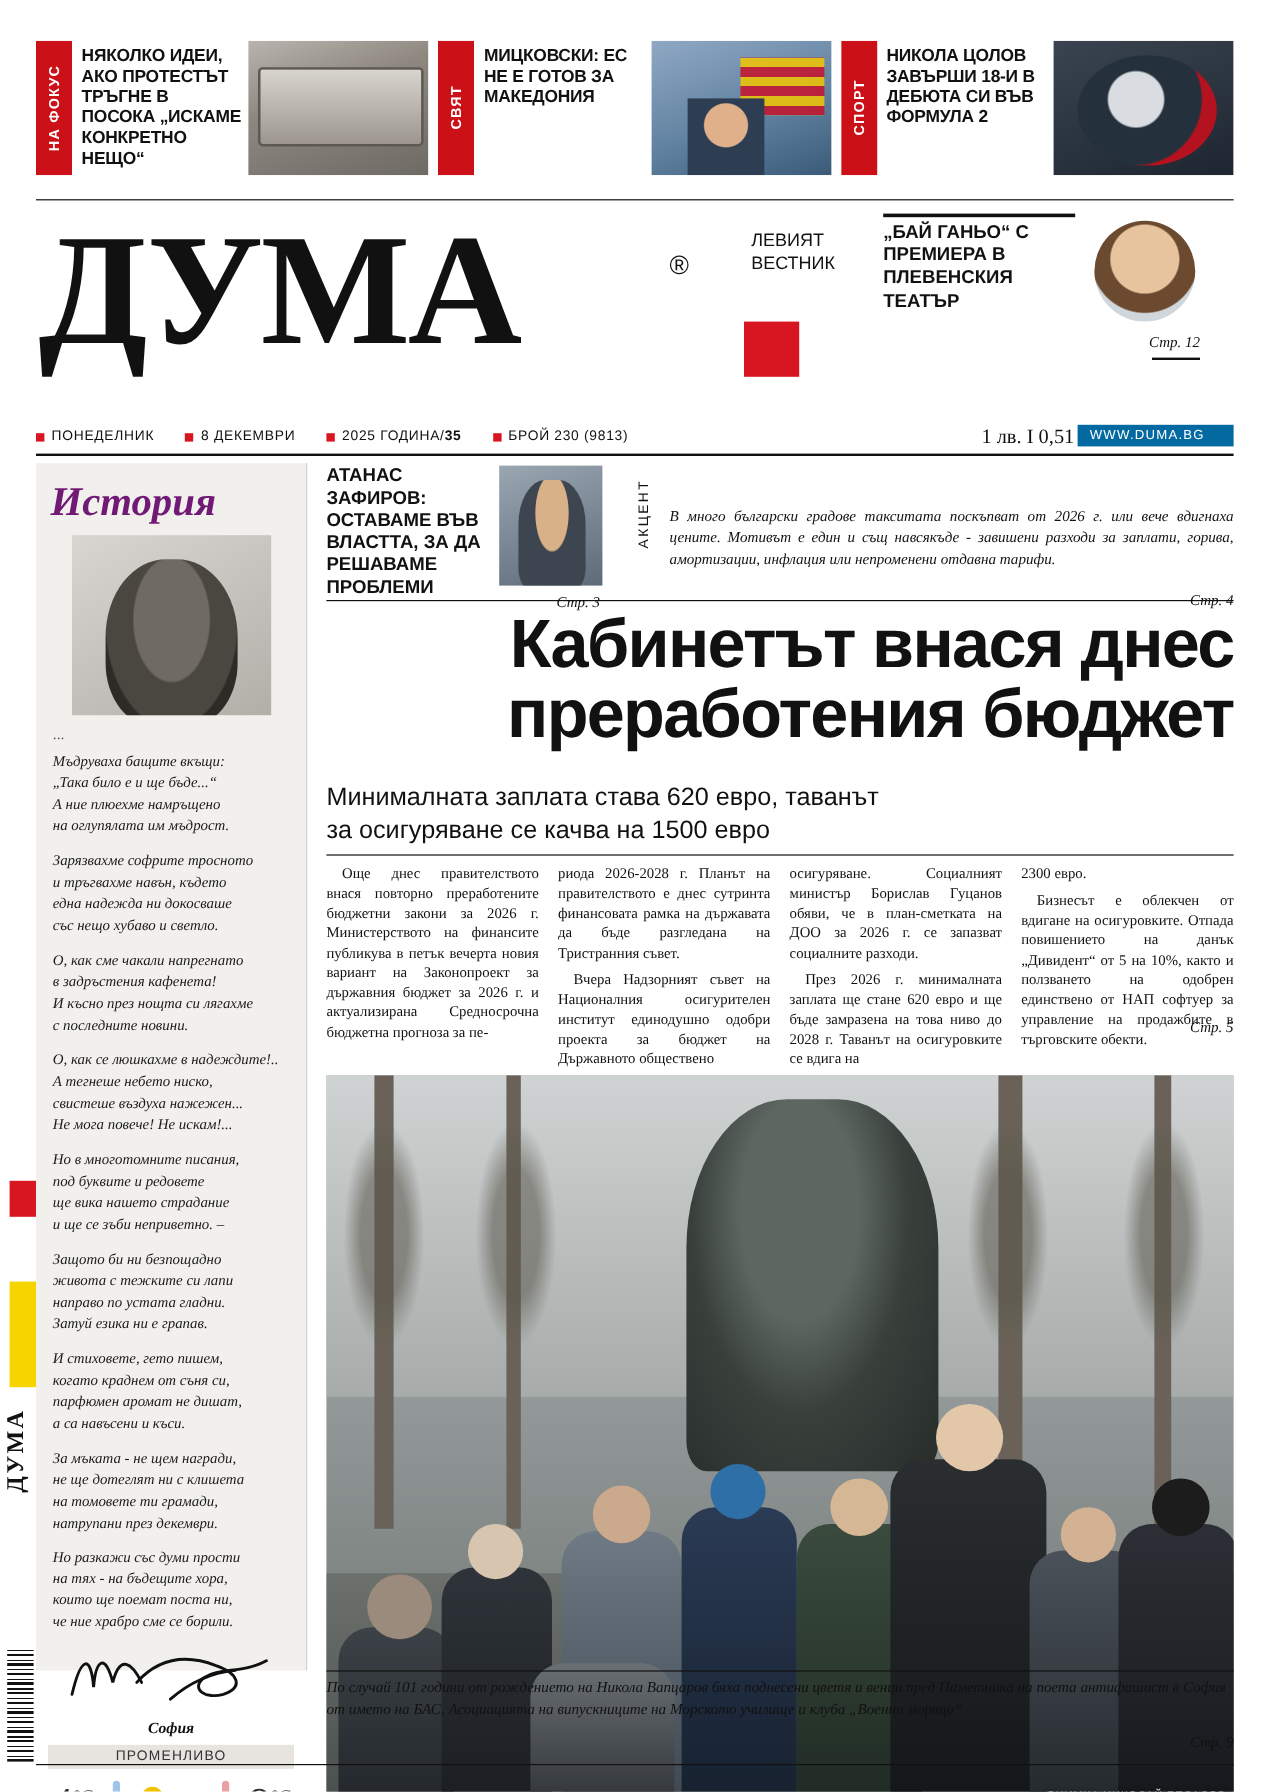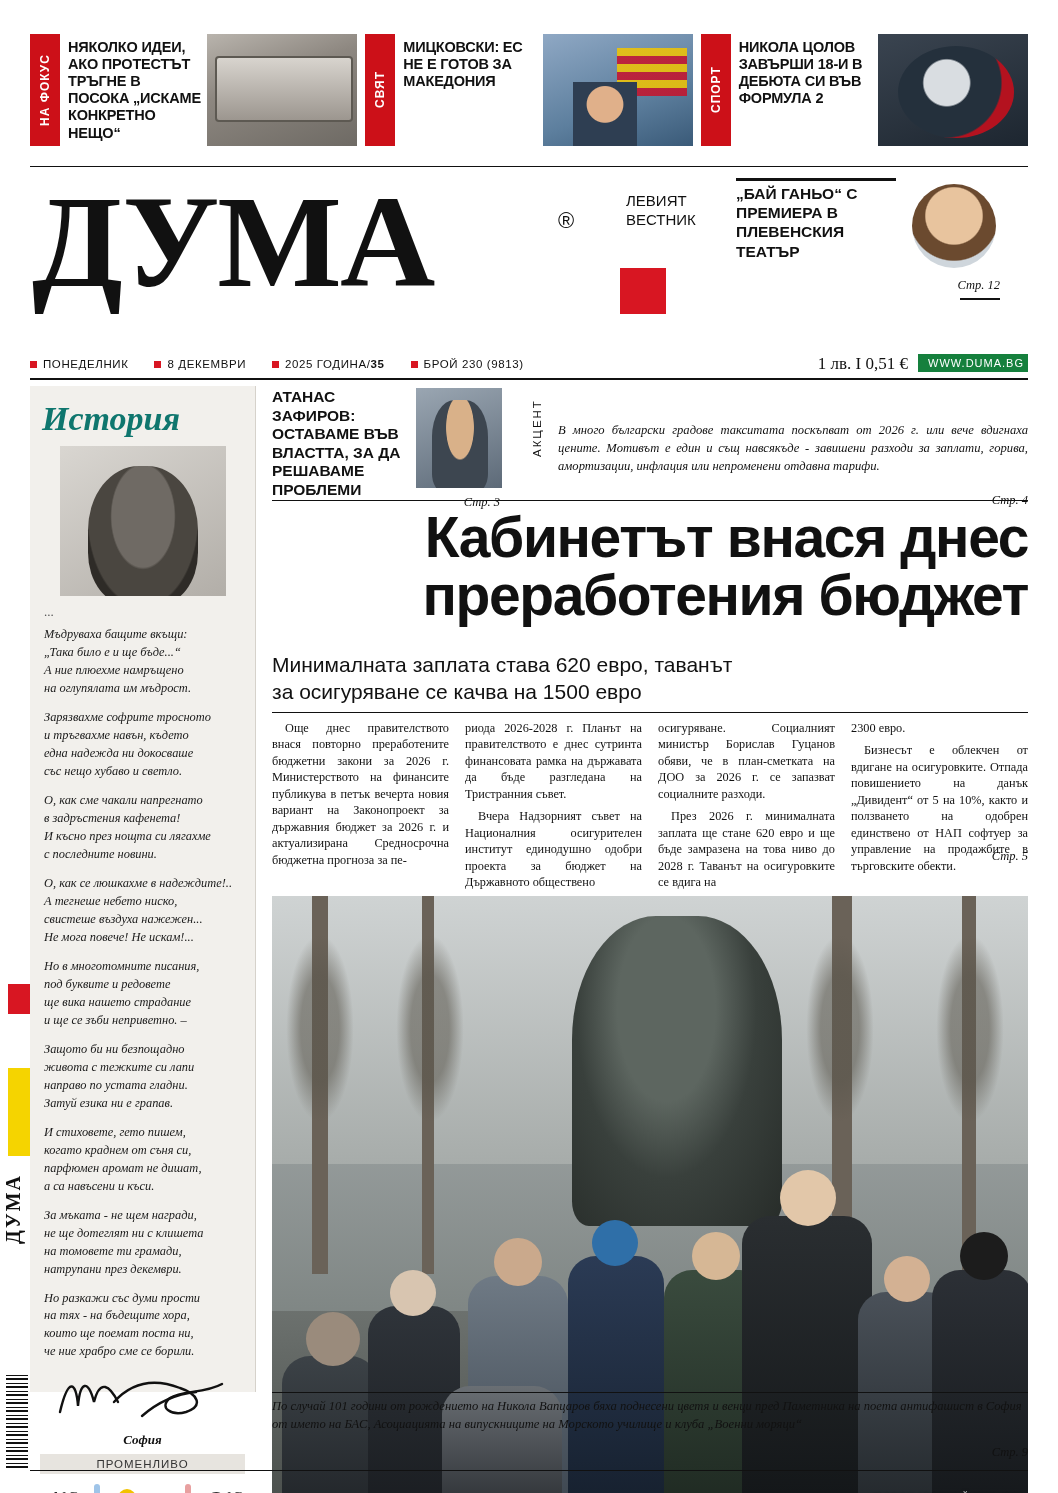--- a/index.html
+++ b/index.html
@@ -96,33 +96,33 @@
     text-transform: uppercase; color: #111;
   }
   .infobar .sq { width: 7px; height: 7px; background: #d81622; margin-right: 6px; }
   .infobar .item { display: flex; align-items: center; margin-right: 26px; }
   .infobar .year-b { font-weight: bold; }
   .infobar .price {
     margin-left: auto; margin-right: 120px; font-family: "Liberation Serif", serif;
     font-size: 17px; text-transform: none; letter-spacing: 0;
   }
   .infobar .site {
-    position: absolute; right: 0; top: 2px; background: #15803d; color: #fff;
-    padding: 3px 4px 3px 10px; font-size: 11px; letter-spacing: 1px;
+    position: absolute; right: 0; top: 2px; background: #0369a1; color: #fff;
+    padding: 3px 24px 3px 10px; font-size: 11px; letter-spacing: 1px;
   }
   .rule2 { position: absolute; left: 30px; top: 378px; width: 998px; border-top: 2px solid #111; }
 
   
   .leftcol {
     position: absolute; left: 30px; top: 386px; width: 226px; height: 1006px;
     background: #f2f0ec; border-right: 1px solid #d6d2cb;
   }
   .istoria {
     font-family: "Liberation Serif", serif; font-style: italic; font-weight: bold;
-    font-size: 34px; padding: 14px 0 6px 12px; color: #0f766e;
+    font-size: 34px; padding: 14px 0 6px 12px; color: #701a75;
   }
   .portrait {
     width: 166px; height: 150px; margin: 2px auto 8px auto;
     background: linear-gradient(150deg,#d9d6d1 0%,#b2aea8 100%); position: relative; overflow: hidden;
   }
   .portrait::after {
     content: ""; position: absolute; left: 28px; top: 20px; width: 110px; height: 140px;
     border-radius: 46% 46% 38% 38%;
     background: radial-gradient(ellipse at 50% 36%, #6f6a64 0 40%, #4a4640 42% 70%, #2e2b27 72% 100%);
   }

